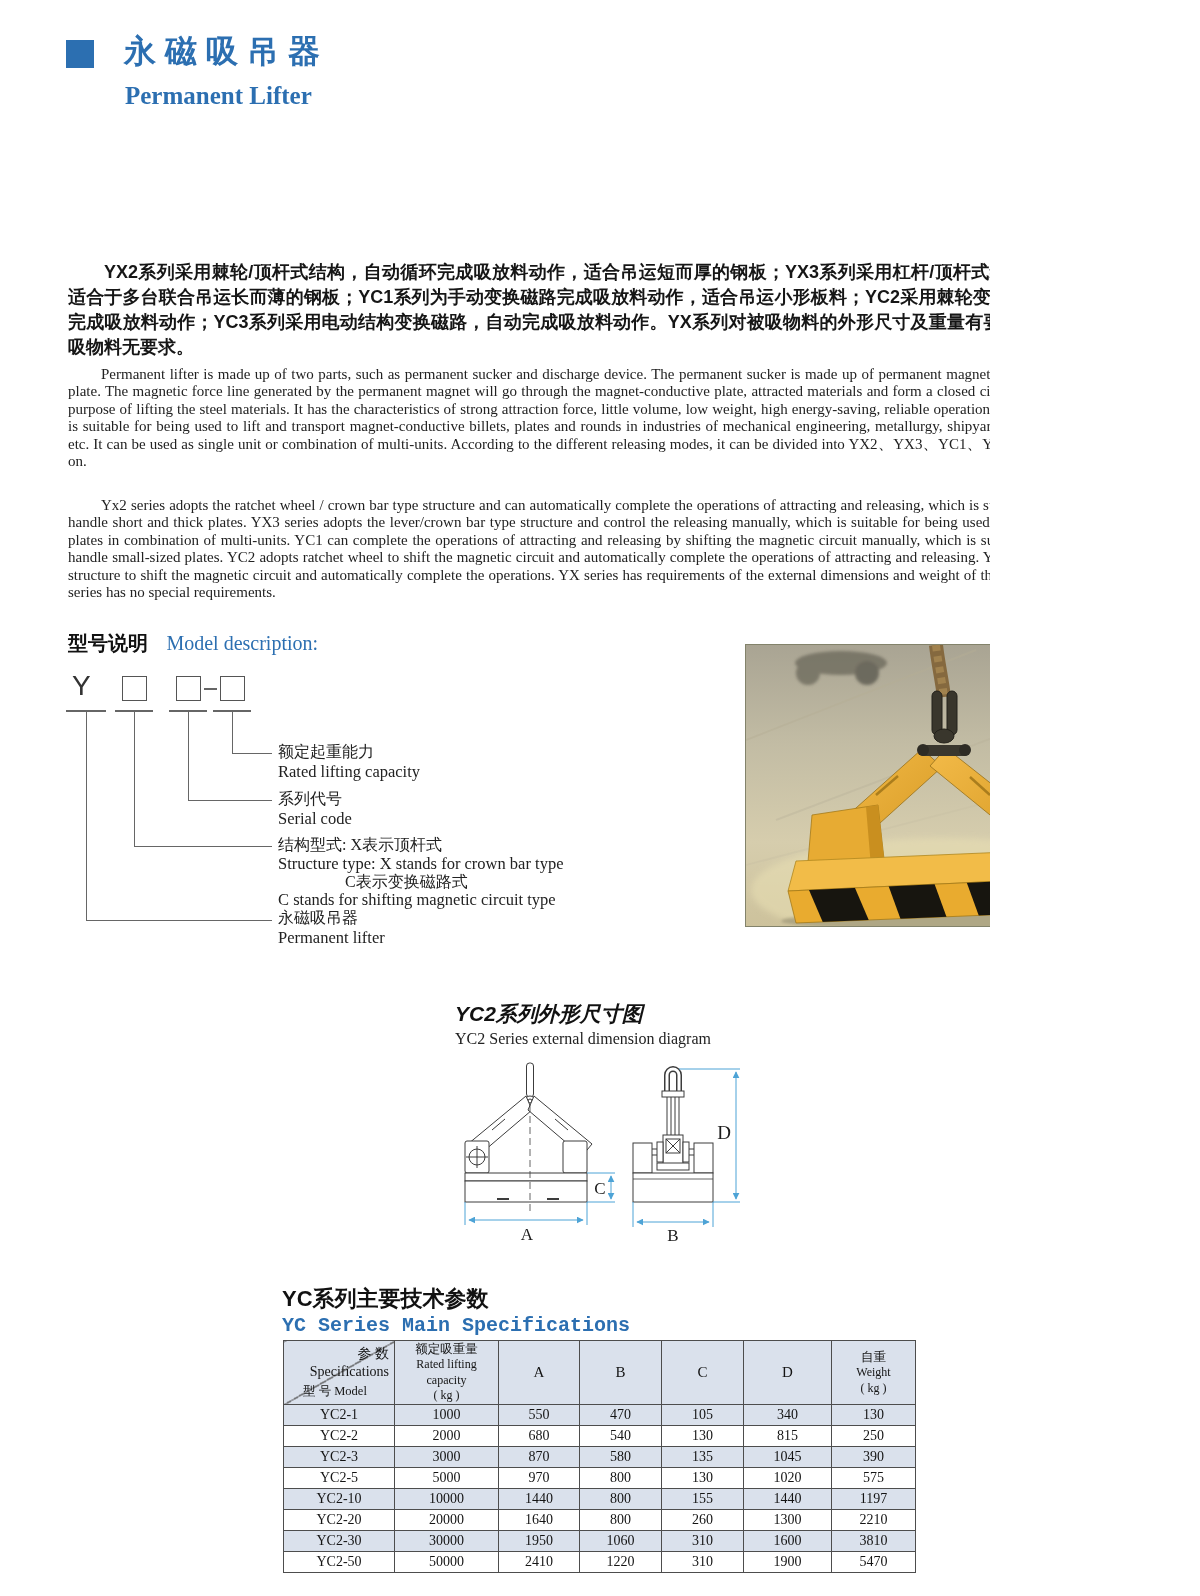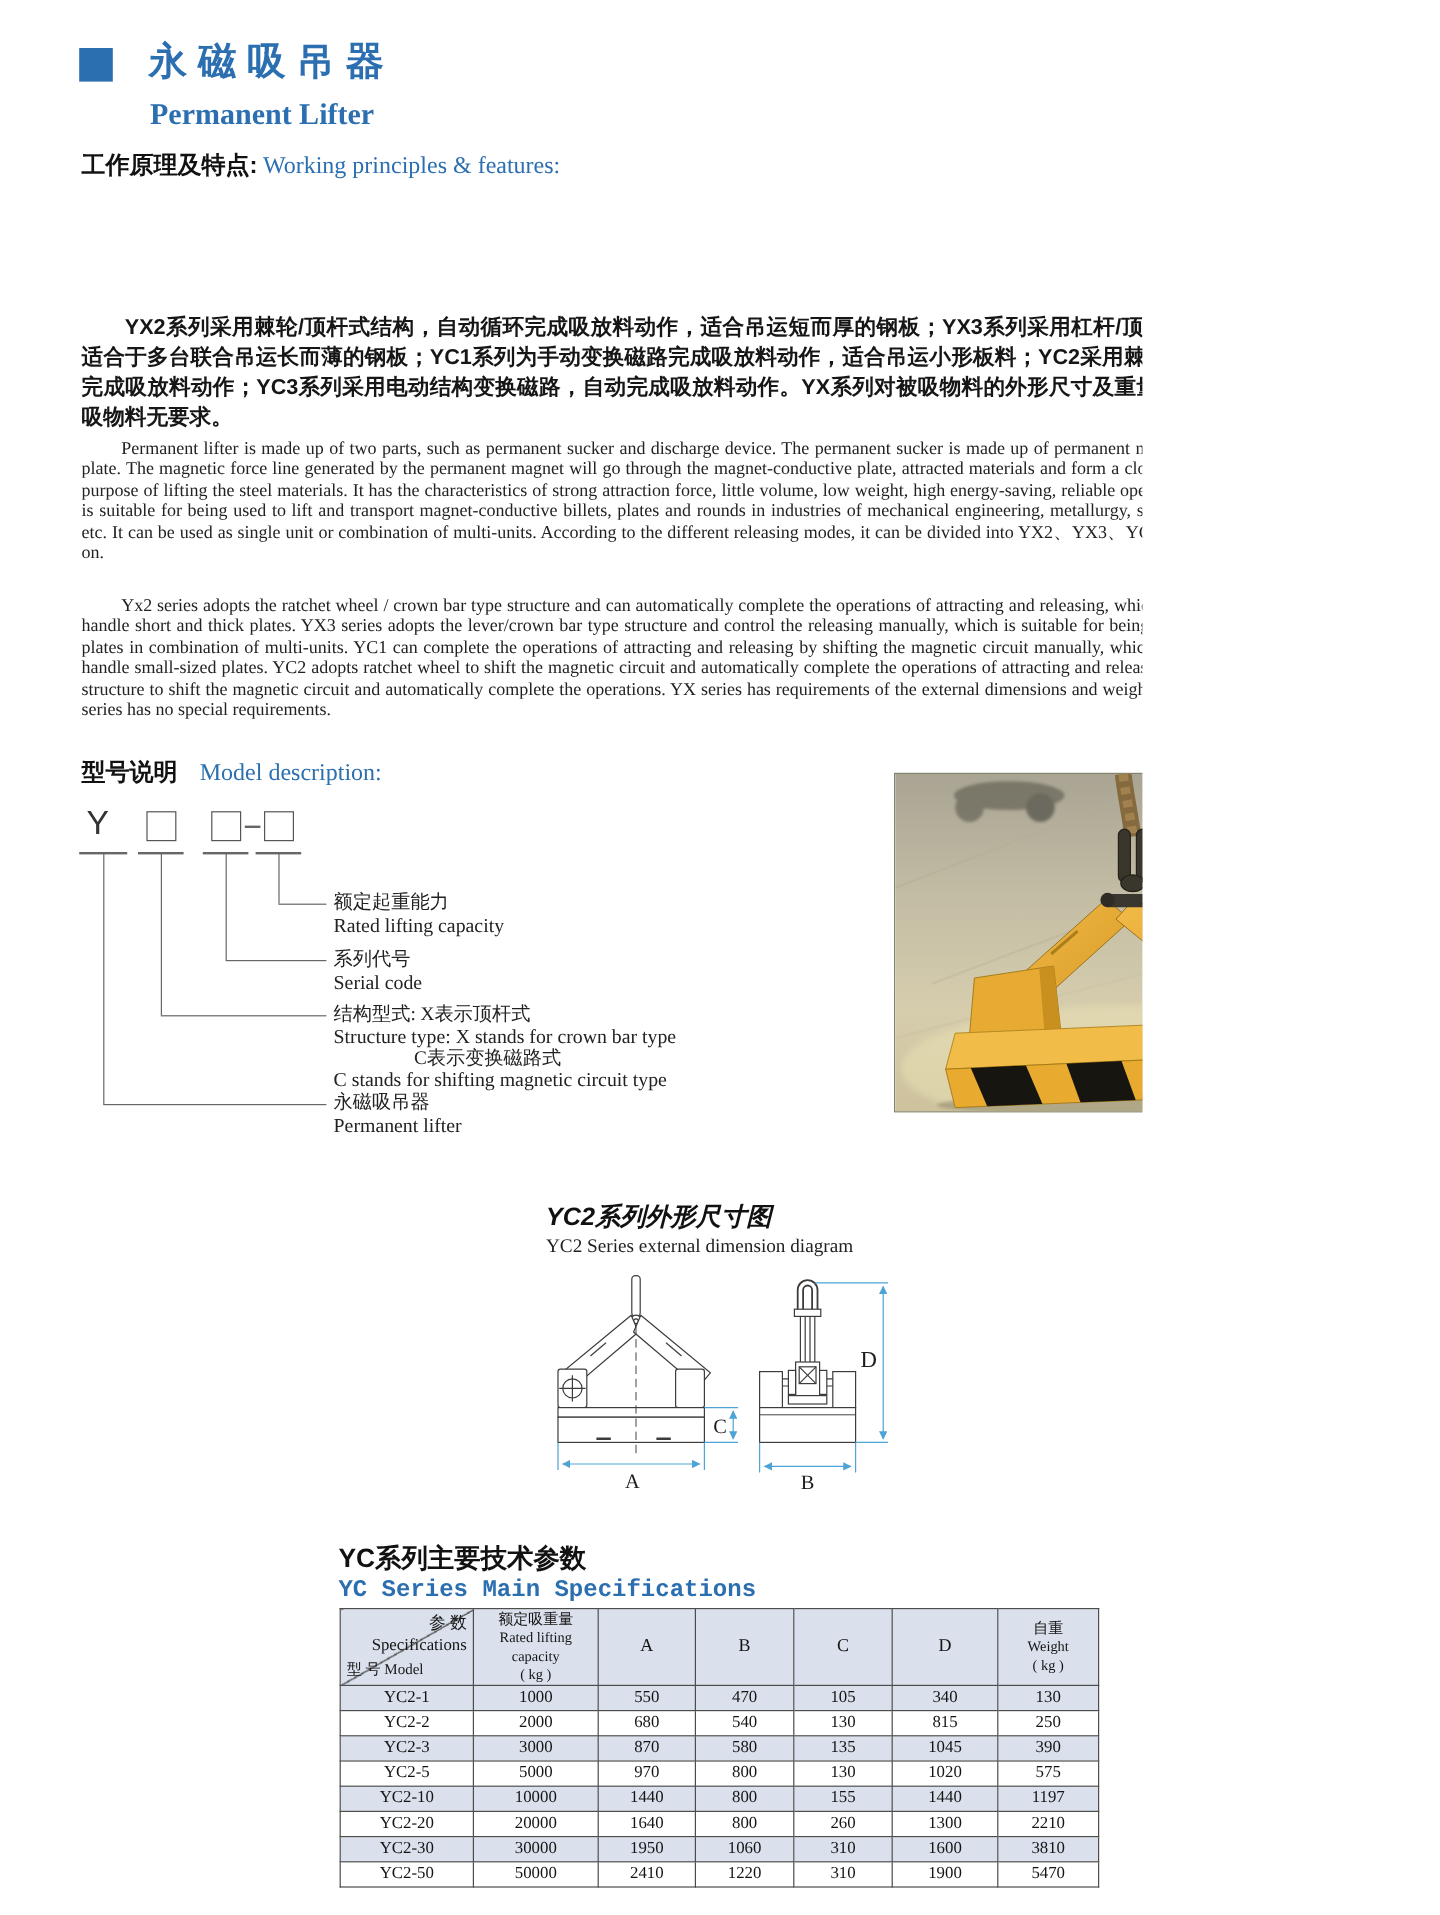--- a/index.html
+++ b/index.html
@@ -1,17 +1,17 @@
 <!DOCTYPE html>
 <html><head>
 <meta charset="utf-8">
 <style>
   html,body{margin:0;padding:0;background:#fff;}
   .canvas{position:relative;width:952px;height:1596px;background:#ffffff;overflow:hidden;
-          font-family:"Liberation Sans",sans-serif;color:#1a1a1a;}
+          font-family:"Liberation Sans",sans-serif;color:#1a1a1a;padding-left:38px;}
   .abs{position:absolute;}
   .marker{width:28px;height:28px;background:#2c6fb1;}
   .title-cn{font-size:32px;font-weight:bold;letter-spacing:9px;color:#2c6fb1;}
   .title-en{font-family:"Liberation Serif",serif;font-size:25px;font-weight:bold;color:#2c6fb1;}
   .sec-head-cn{font-size:20px;font-weight:bold;color:#111;}
   .sec-head-en{font-family:"Liberation Serif",serif;font-size:20px;color:#2c6fb1;}
   
   .para-cn{width:1068px;font-size:18px;line-height:25px;font-weight:600;color:#161616;
            text-indent:2em;text-align:justify;margin:0;}
   .para-en{width:1068px;font-family:"Liberation Serif",serif;font-size:15px;line-height:17.4px;
@@ -37,35 +37,31 @@
   table.specs thead tr{height:58px;}
   table.specs tbody tr{height:21px;}
   table.specs td{font-size:14px;}
   tr.shaded, .hdrbg{background:#dae1ec;}
   th.letter{font-size:15px;}
   .hcell{font-size:12px;line-height:1.3;}
   .hcell .cn{font-size:12.5px;}
   th.corner{position:relative;
      background-image:linear-gradient(to bottom right,transparent 49.5%,#555 49.5%,#555 50.6%,transparent 50.6%);}
   .c-top{position:absolute;top:4px;right:5px;text-align:right;font-size:14px;line-height:1.25;}
-  .c-bot{position:absolute;bottom:4px;left:5px;font-size:12.5px;margin-top:15px;}
+  .c-bot{position:absolute;bottom:4px;left:19px;font-size:12.5px;margin-top:15px;}
 </style>
 </head>
 <body>
 
 <div class="canvas">
 
   <div class="abs marker" style="left:66px;top:40px;"></div>
   <div class="abs title-cn" style="left:124px;top:30px;">永磁吸吊器</div>
   <div class="abs title-en" style="left:125px;top:82px;">Permanent Lifter</div>
 
-  <div class="abs" style="left:68px;top:124px;">
-    <span class="sec-head-cn">工作原理及特点:</span>
-    <span class="sec-head-en">Working principles &amp; features:</span>
-  </div>
 
   <p class="abs para-cn" style="left:68px;top:260px;">YX2系列采用棘轮/顶杆式结构，自动循环完成吸放料动作，适合吊运短而厚的钢板；YX3系列采用杠杆/顶杆式结构，手动卸料，适合于多台联合吊运长而薄的钢板；YC1系列为手动变换磁路完成吸放料动作，适合吊运小形板料；YC2采用棘轮变换磁路，自动循环完成吸放料动作；YC3系列采用电动结构变换磁路，自动完成吸放料动作。YX系列对被吸物料的外形尺寸及重量有要求，YC系列对被吸物料无要求。</p>
   <p class="abs para-en" style="left:68px;top:366px;">Permanent lifter is made up of two parts, such as permanent sucker and discharge device. The permanent sucker is made up of permanent magnet and magnet-conductive plate. The magnetic force line generated by the permanent magnet will go through the magnet-conductive plate, attracted materials and form a closed circuit thus to achieve the purpose of lifting the steel materials. It has the characteristics of strong attraction force, little volume, low weight, high energy-saving, reliable operation and long serving life. It is suitable for being used to lift and transport magnet-conductive billets, plates and rounds in industries of mechanical engineering, metallurgy, shipyard, car factory, dock and etc. It can be used as single unit or combination of multi-units. According to the different releasing modes, it can be divided into YX2、YX3、YC1、YC2、YC3 series and so on.</p>
   <p class="abs para-en" style="left:68px;top:497px;">Yx2 series adopts the ratchet wheel / crown bar type structure and can automatically complete the operations of attracting and releasing, which is suitable for being used to handle short and thick plates. YX3 series adopts the lever/crown bar type structure and control the releasing manually, which is suitable for being used to handle long and thin plates in combination of multi-units. YC1 can complete the operations of attracting and releasing by shifting the magnetic circuit manually, which is suitable for being used to handle small-sized plates. YC2 adopts ratchet wheel to shift the magnetic circuit and automatically complete the operations of attracting and releasing. YC3 adopts the electrical structure to shift the magnetic circuit and automatically complete the operations. YX series has requirements of the external dimensions and weight of the attracted material. YC series has no special requirements.</p>
 
   <div class="abs" style="left:68px;top:630px;">
     <span class="sec-head-cn">型号说明</span>
     <span class="sec-head-en" style="margin-left:14px;">Model description:</span>
   </div>
 

